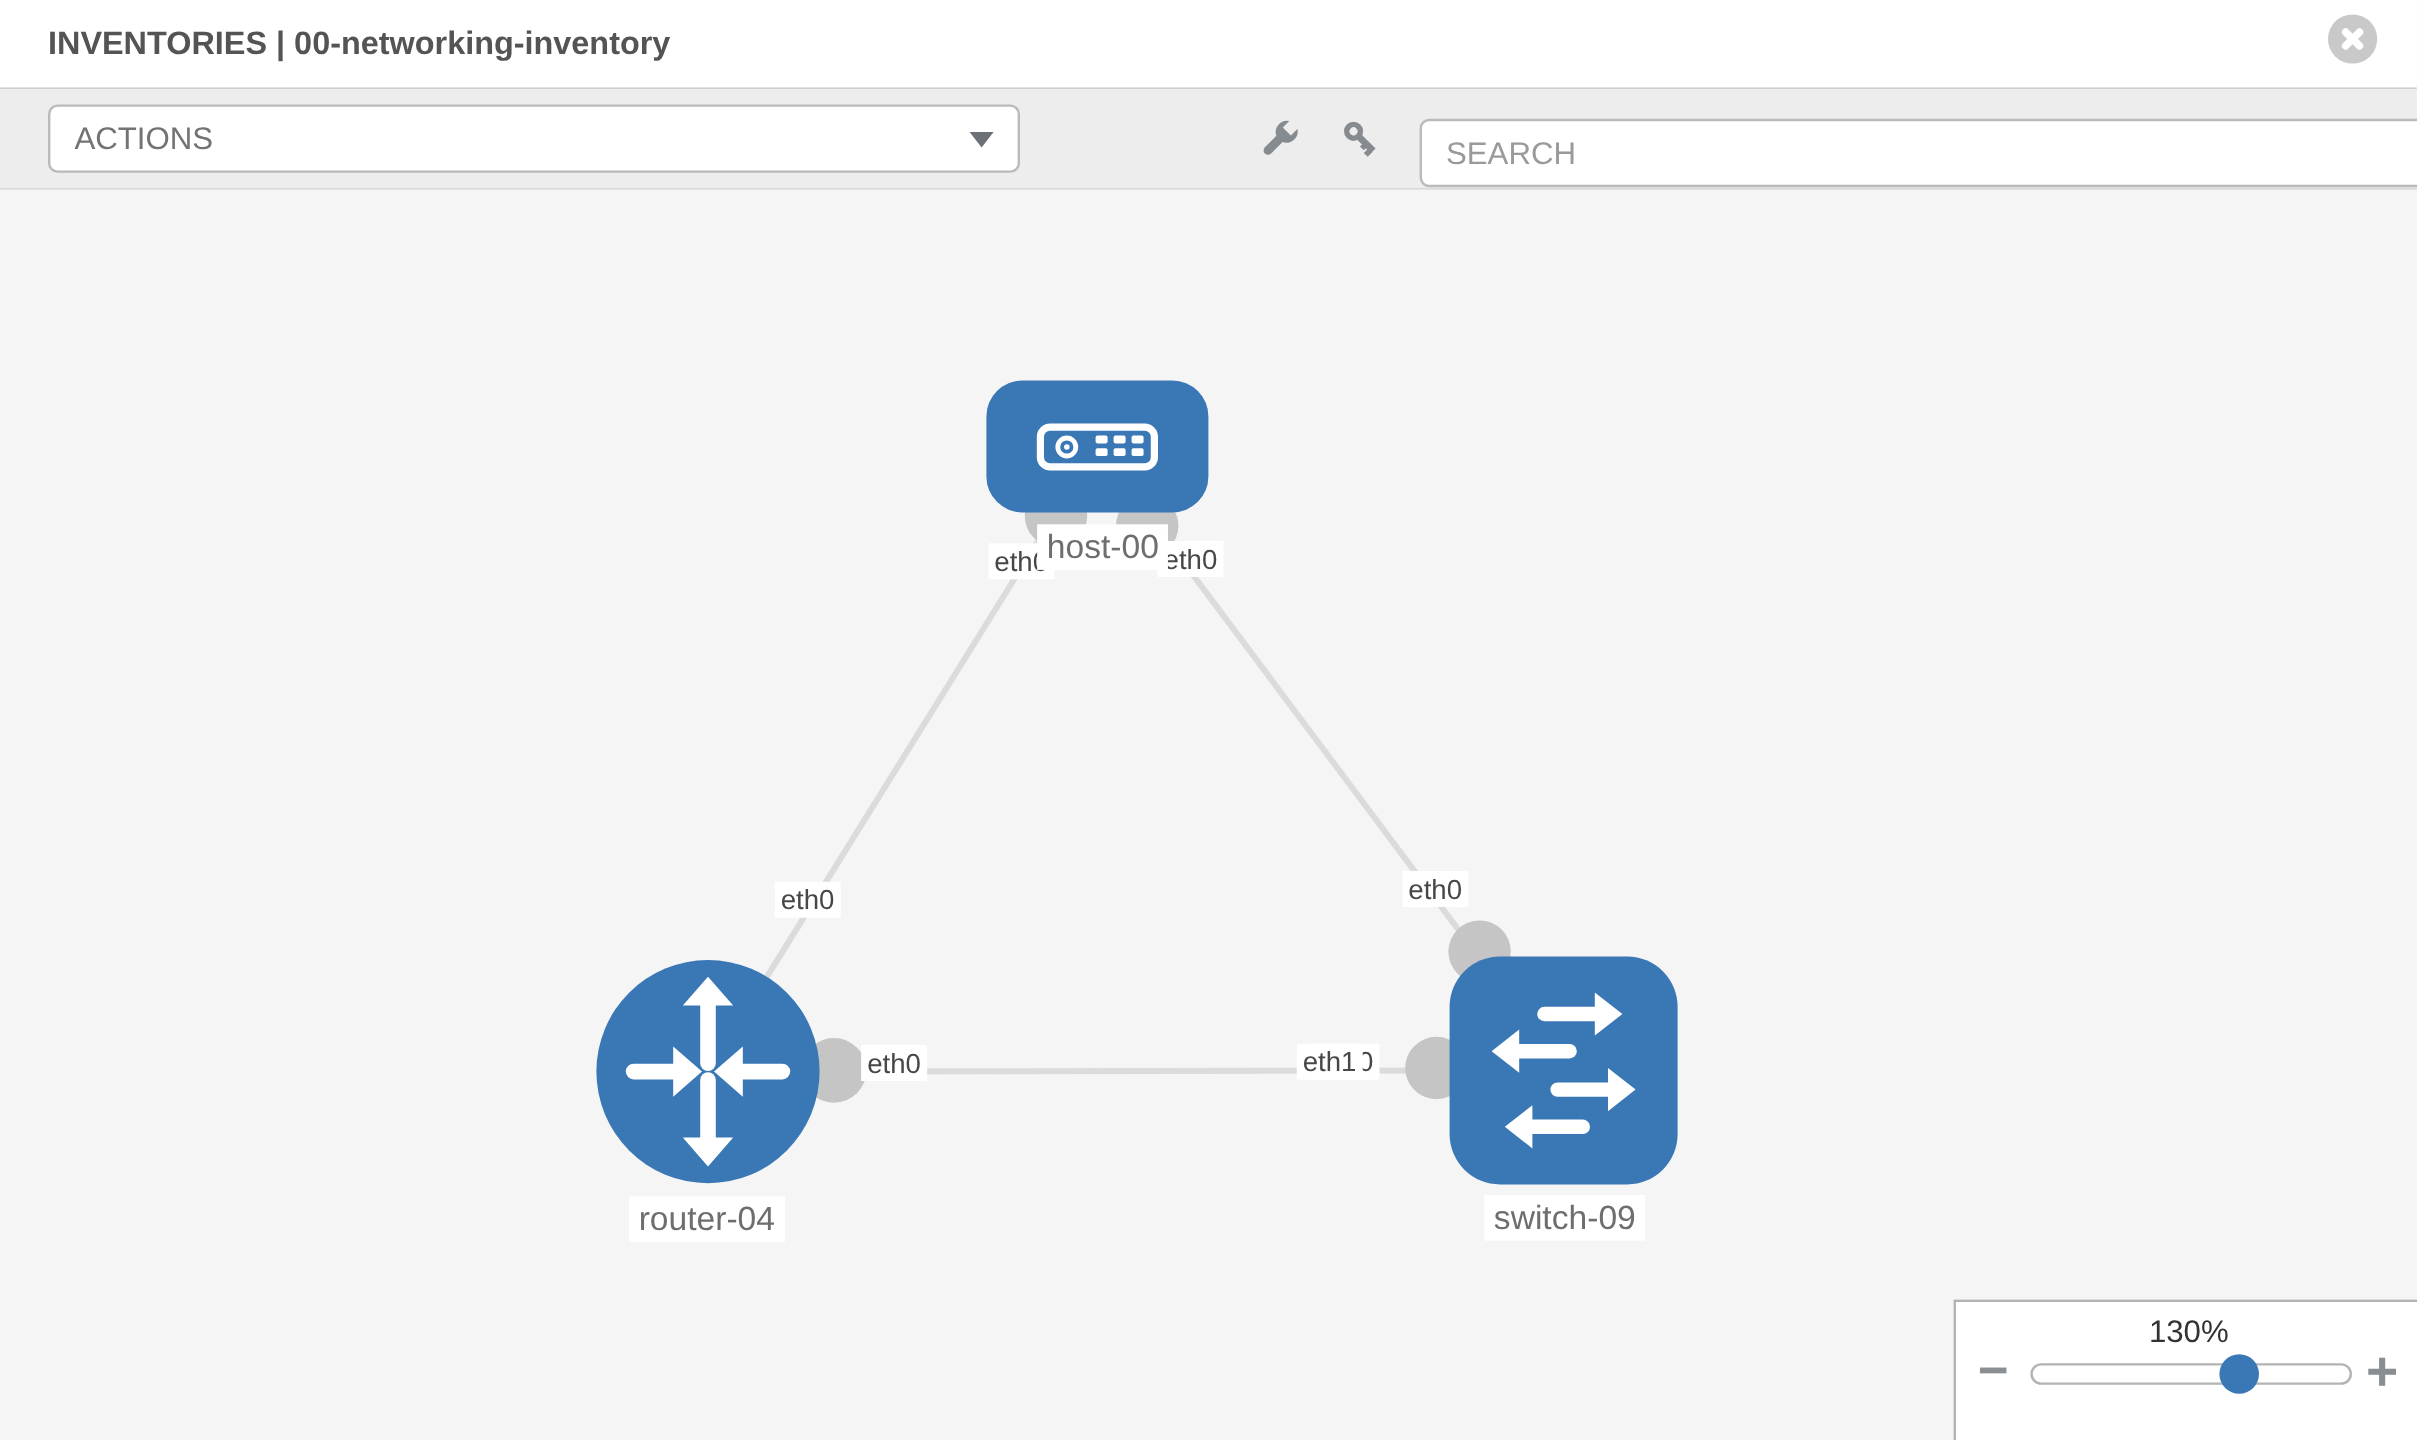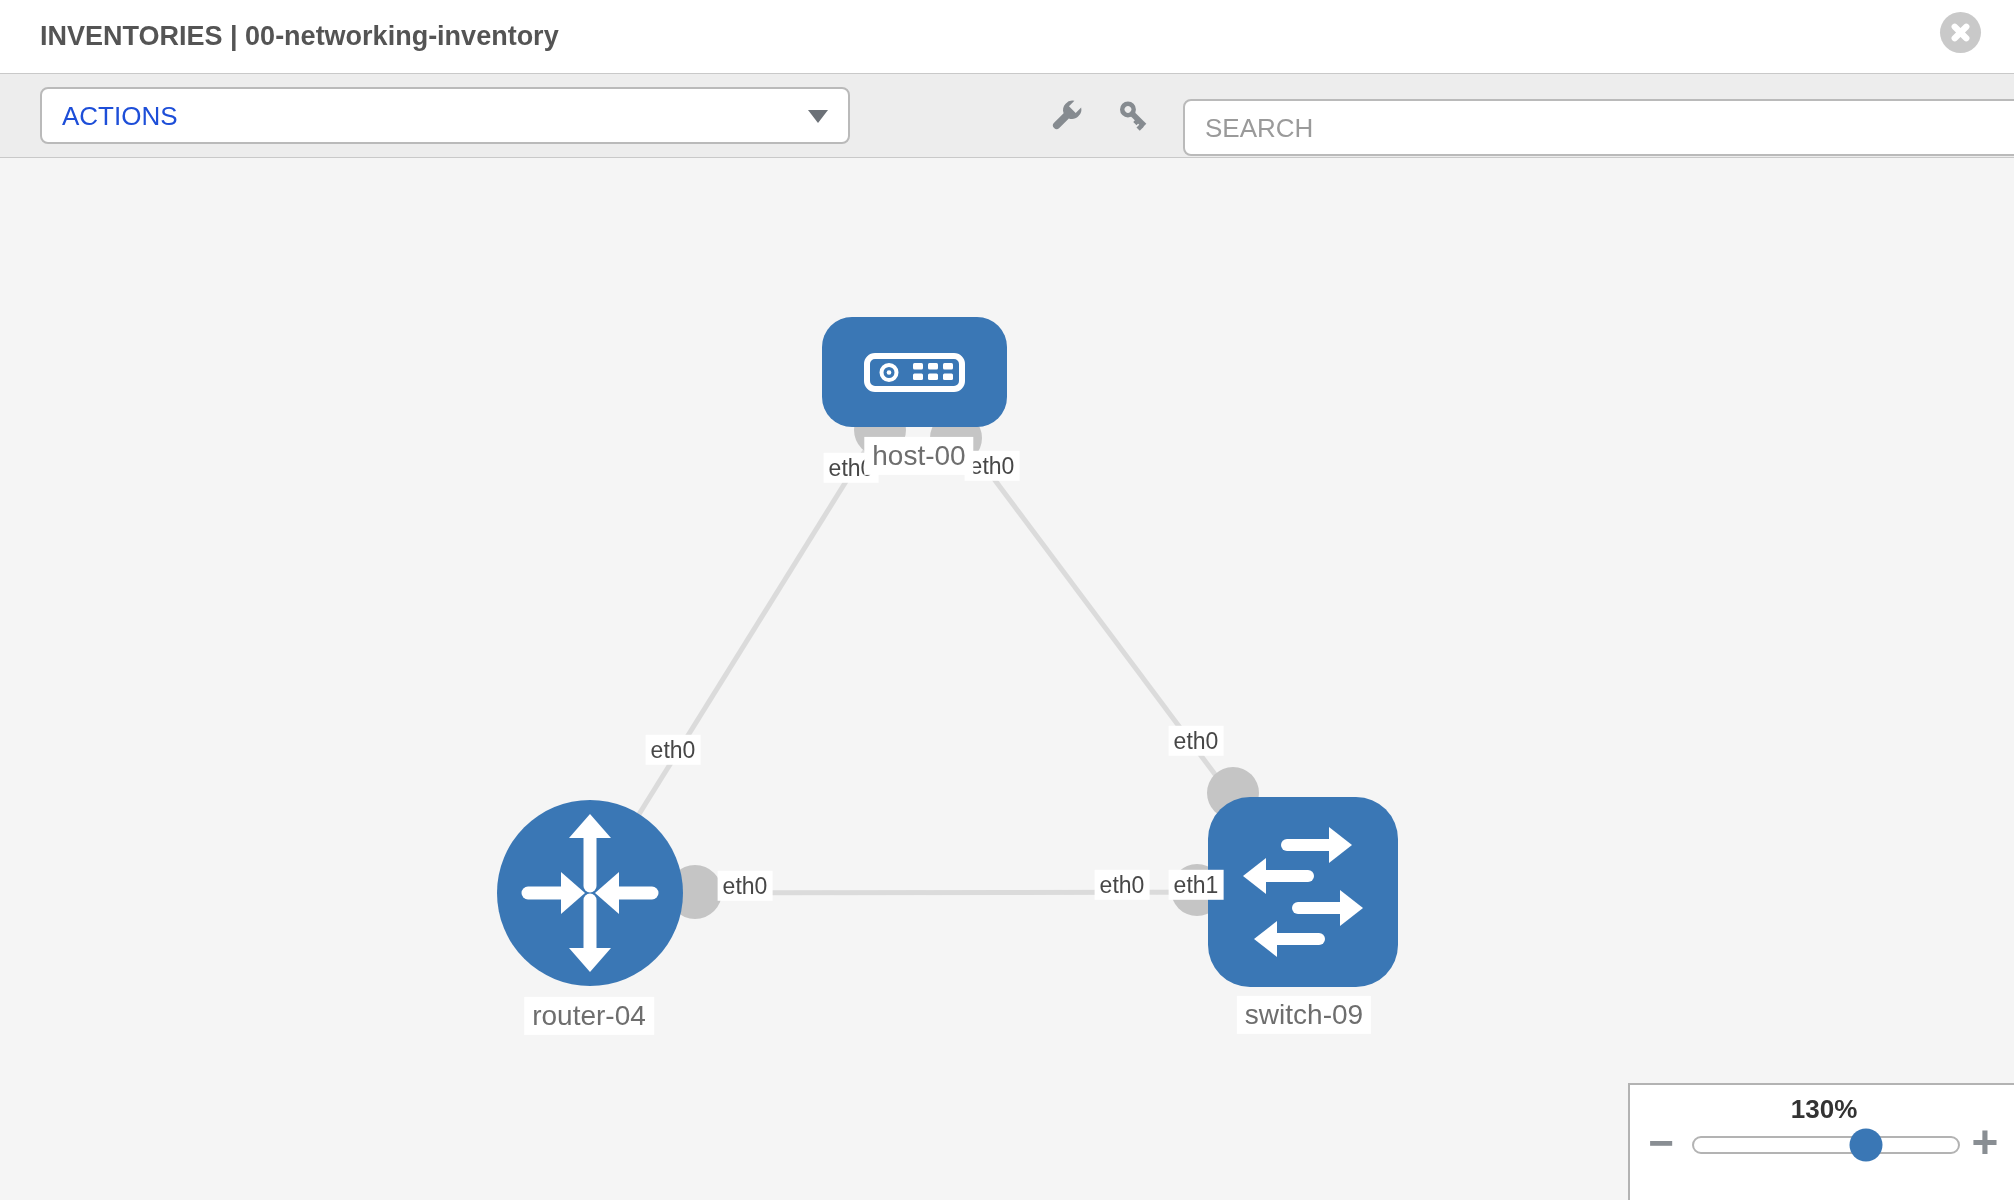--- a/index.html
+++ b/index.html
@@ -9,37 +9,37 @@
   .title{position:absolute;left:40px;top:0;line-height:73px;font-size:27px;font-weight:700;color:#545454;white-space:nowrap;}
   .close-btn{position:absolute;top:12px;left:1940px;width:41px;height:41px;border-radius:50%;
     background:#c9c9c9;display:flex;align-items:center;justify-content:center;cursor:pointer;}
   
   .toolbar{position:absolute;top:73px;left:0;width:2014px;height:85px;background:#ededed;
     border-top:1px solid #c9c9c9;border-bottom:1px solid #c9c9c9;box-sizing:border-box;}
   .dropdown{position:absolute;top:13px;height:57px;background:#ffffff;border:2px solid #bababa;
     border-radius:8px;box-sizing:border-box;cursor:pointer;}
   .dd-actions{left:40px;width:810px;}
   .dd-search{left:1183px;width:932px;margin-top:12px;}
-  .dd-label{position:absolute;left:20px;top:50%;transform:translateY(-50%);font-size:26px;color:#1d4ed8;}
+  .dd-label{position:absolute;left:20px;top:50%;transform:translateY(-50%);font-size:26px;color:#737373;}
   .dd-search .dd-label{color:#9a9a9a;}
   .caret{position:absolute;right:20px;top:50%;margin-top:-6px;width:0;height:0;
     border-left:10px solid transparent;border-right:10px solid transparent;border-top:13px solid #6c7177;}
   .tool-icon{position:absolute;top:50%;transform:translateY(-50%);cursor:pointer;line-height:0;}
   .tool-wrench{left:1047px;}
   .tool-key{left:1116px;}
   
   .canvas{position:absolute;top:158px;left:0;width:2014px;height:1042px;background:#f5f5f5;}
   .canvas svg.topo{position:absolute;top:0;left:0;}
   .chip{position:absolute;transform:translate(-50%,-50%);background:#ffffff;white-space:nowrap;line-height:1.15;}
   .eth{font-size:23px;color:#474747;padding:2px 5px;}
   .node-name{font-size:28px;color:#6e6e6e;padding:3px 8px;text-align:right;}
   
   .zoom-panel{position:absolute;left:1628px;top:925px;width:400px;height:130px;background:#ffffff;
     border:2px solid #b3b3b3;box-sizing:border-box;}
-  .zoom-level{position:absolute;left:194px;top:9px;transform:translateX(-50%);font-size:26px;color:#333333;font-weight:bold;}
+  .zoom-level{position:absolute;left:194px;top:9px;transform:translateX(-50%);font-size:26px;color:#333333;}
   .zoom-btn{position:absolute;width:44px;height:44px;display:flex;align-items:center;justify-content:center;
     font-weight:700;color:#898e93;cursor:pointer;user-select:none;}
   .zoom-minus{left:9px;top:36px;font-size:44px;}
   .zoom-plus{left:333px;top:35px;font-size:46px;}
   .zoom-track{position:absolute;left:62px;top:51px;width:268px;height:18px;background:#ffffff;
     border:2px solid #b3b3b3;border-radius:11px;box-sizing:border-box;cursor:pointer;}
   .zoom-knob{position:absolute;left:172px;top:50%;transform:translate(-50%,-50%);
     width:33px;height:33px;border-radius:50%;background:#3a77b5;cursor:grab;}
 </style>
 </head>
@@ -151,21 +151,21 @@
       </g>
     </g>
   </svg>
 
   <div class="chip eth" style="left:851px;top:310px">eth0</div>
   <div class="chip eth" style="left:992px;top:308px">eth0</div>
   <div class="chip eth" style="left:673px;top:592px">eth0</div>
   <div class="chip eth" style="left:745px;top:728px">eth0</div>
   <div class="chip eth" style="left:1196px;top:583px">eth0</div>
   <div class="chip eth" style="left:1122px;top:727px">eth0</div>
-  <div class="chip eth" style="left:1196px;top:727px">eth1</div>
+  <div class="chip eth" style="left:1108px;top:727px">eth1</div>
 
   <div class="chip node-name" style="left:919px;top:298px">host-00</div>
   <div class="chip node-name" style="left:589px;top:858px">router-04</div>
   <div class="chip node-name" style="left:1304px;top:857px">switch-09</div>
 
   <div class="zoom-panel">
     <div class="zoom-level">130%</div>
     <span class="zoom-btn zoom-minus">−</span>
     <div class="zoom-track">
       <div class="zoom-knob"></div>

